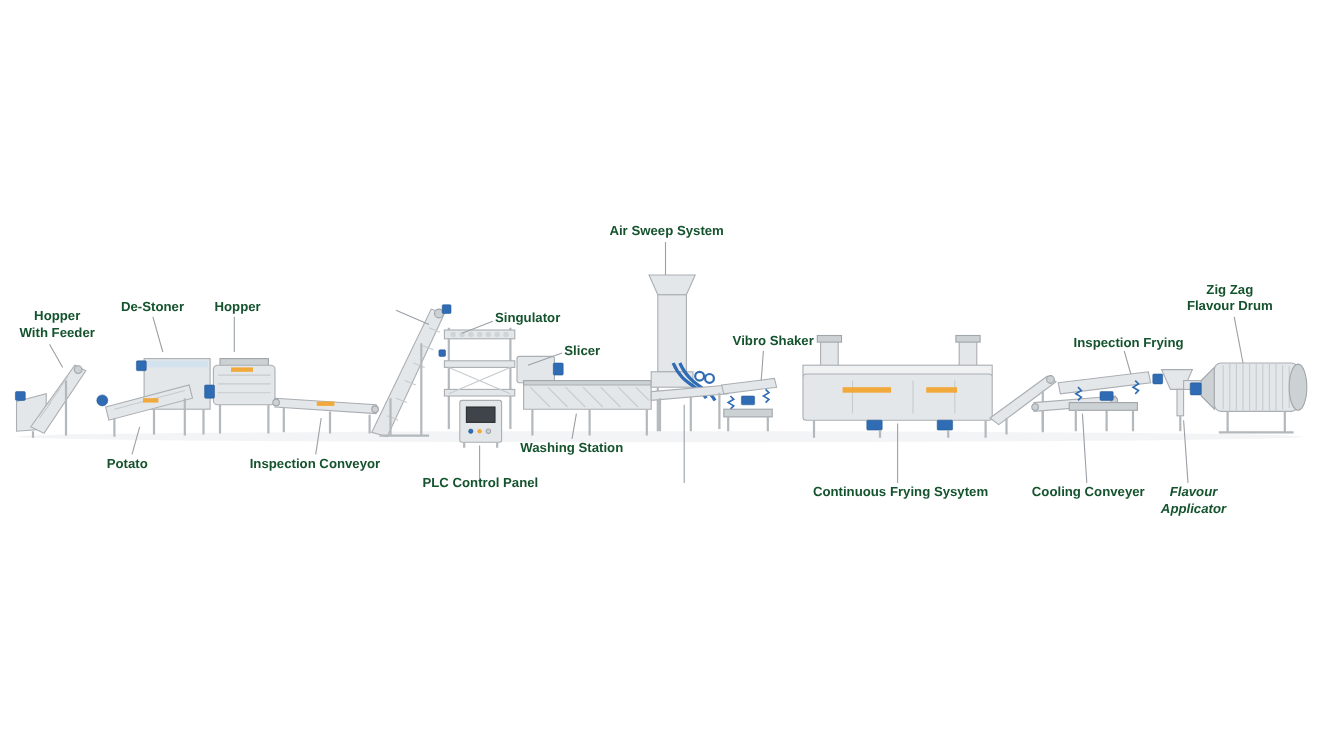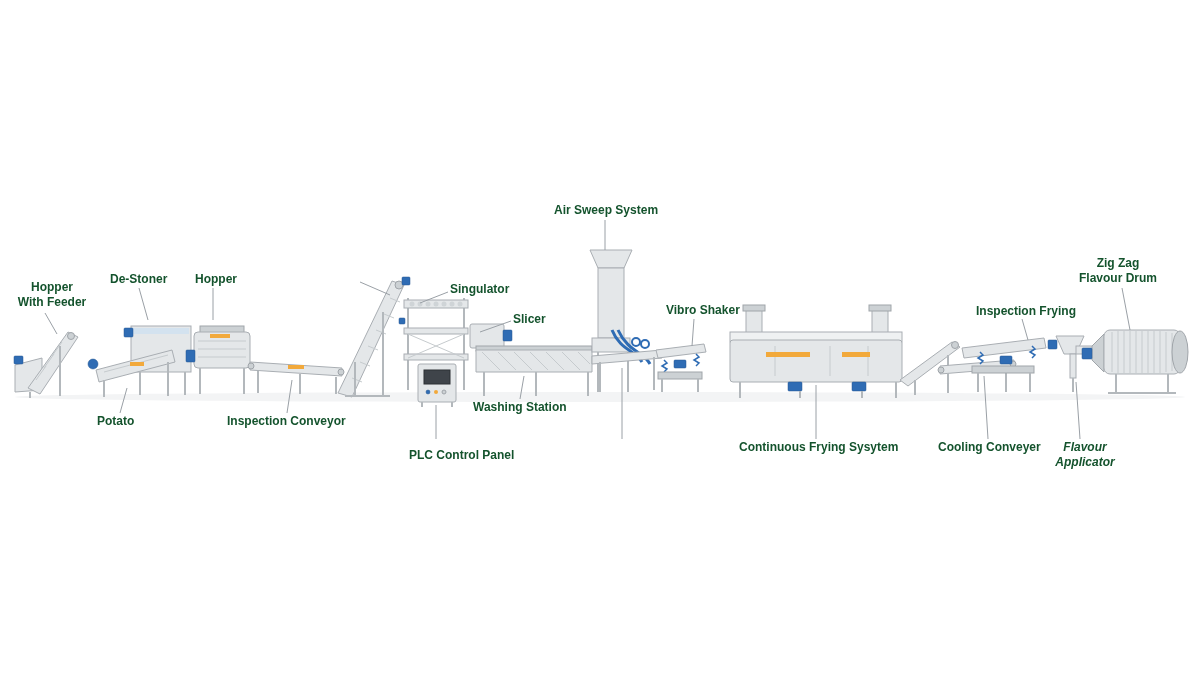--- a/index.html
+++ b/index.html
@@ -14,21 +14,21 @@
   }
   
   #lb-hopper{left:12px;top:280px;width:80px;text-align:center;}
   #lb-destoner{left:110px;top:272px;}
   #lb-peeler{left:195px;top:272px;}
   #lb-grader{left:97px;top:414px;}
   #lb-inspection-conveyor{left:227px;top:414px;}
   #lb-feed-conveyor{left:281px;top:251px;width:120px;text-align:center;}
   #lb-singulator{left:450px;top:282px;}
   #lb-slicer{left:513px;top:312px;}
-  #lb-plc{left:384px;top:448px;margin-left:25px;}
+  #lb-plc{left:384px;top:432px;}
   #lb-washing{left:473px;top:400px;}
   #lb-airsweep{left:554px;top:203px;}
   #lb-dewatering{left:550px;top:440px;width:145px;text-align:center;}
   #lb-vibro{left:666px;top:303px;}
   #lb-frying{left:739px;top:440px;}
   #lb-cooling{left:938px;top:440px;}
   #lb-inspection-shaker{left:976px;top:304px;}
   #lb-flavour-applicator{left:1045px;top:440px;width:80px;text-align:center;font-style:italic;}
   #lb-zigzag{left:1076px;top:256px;width:84px;text-align:center;}
 

